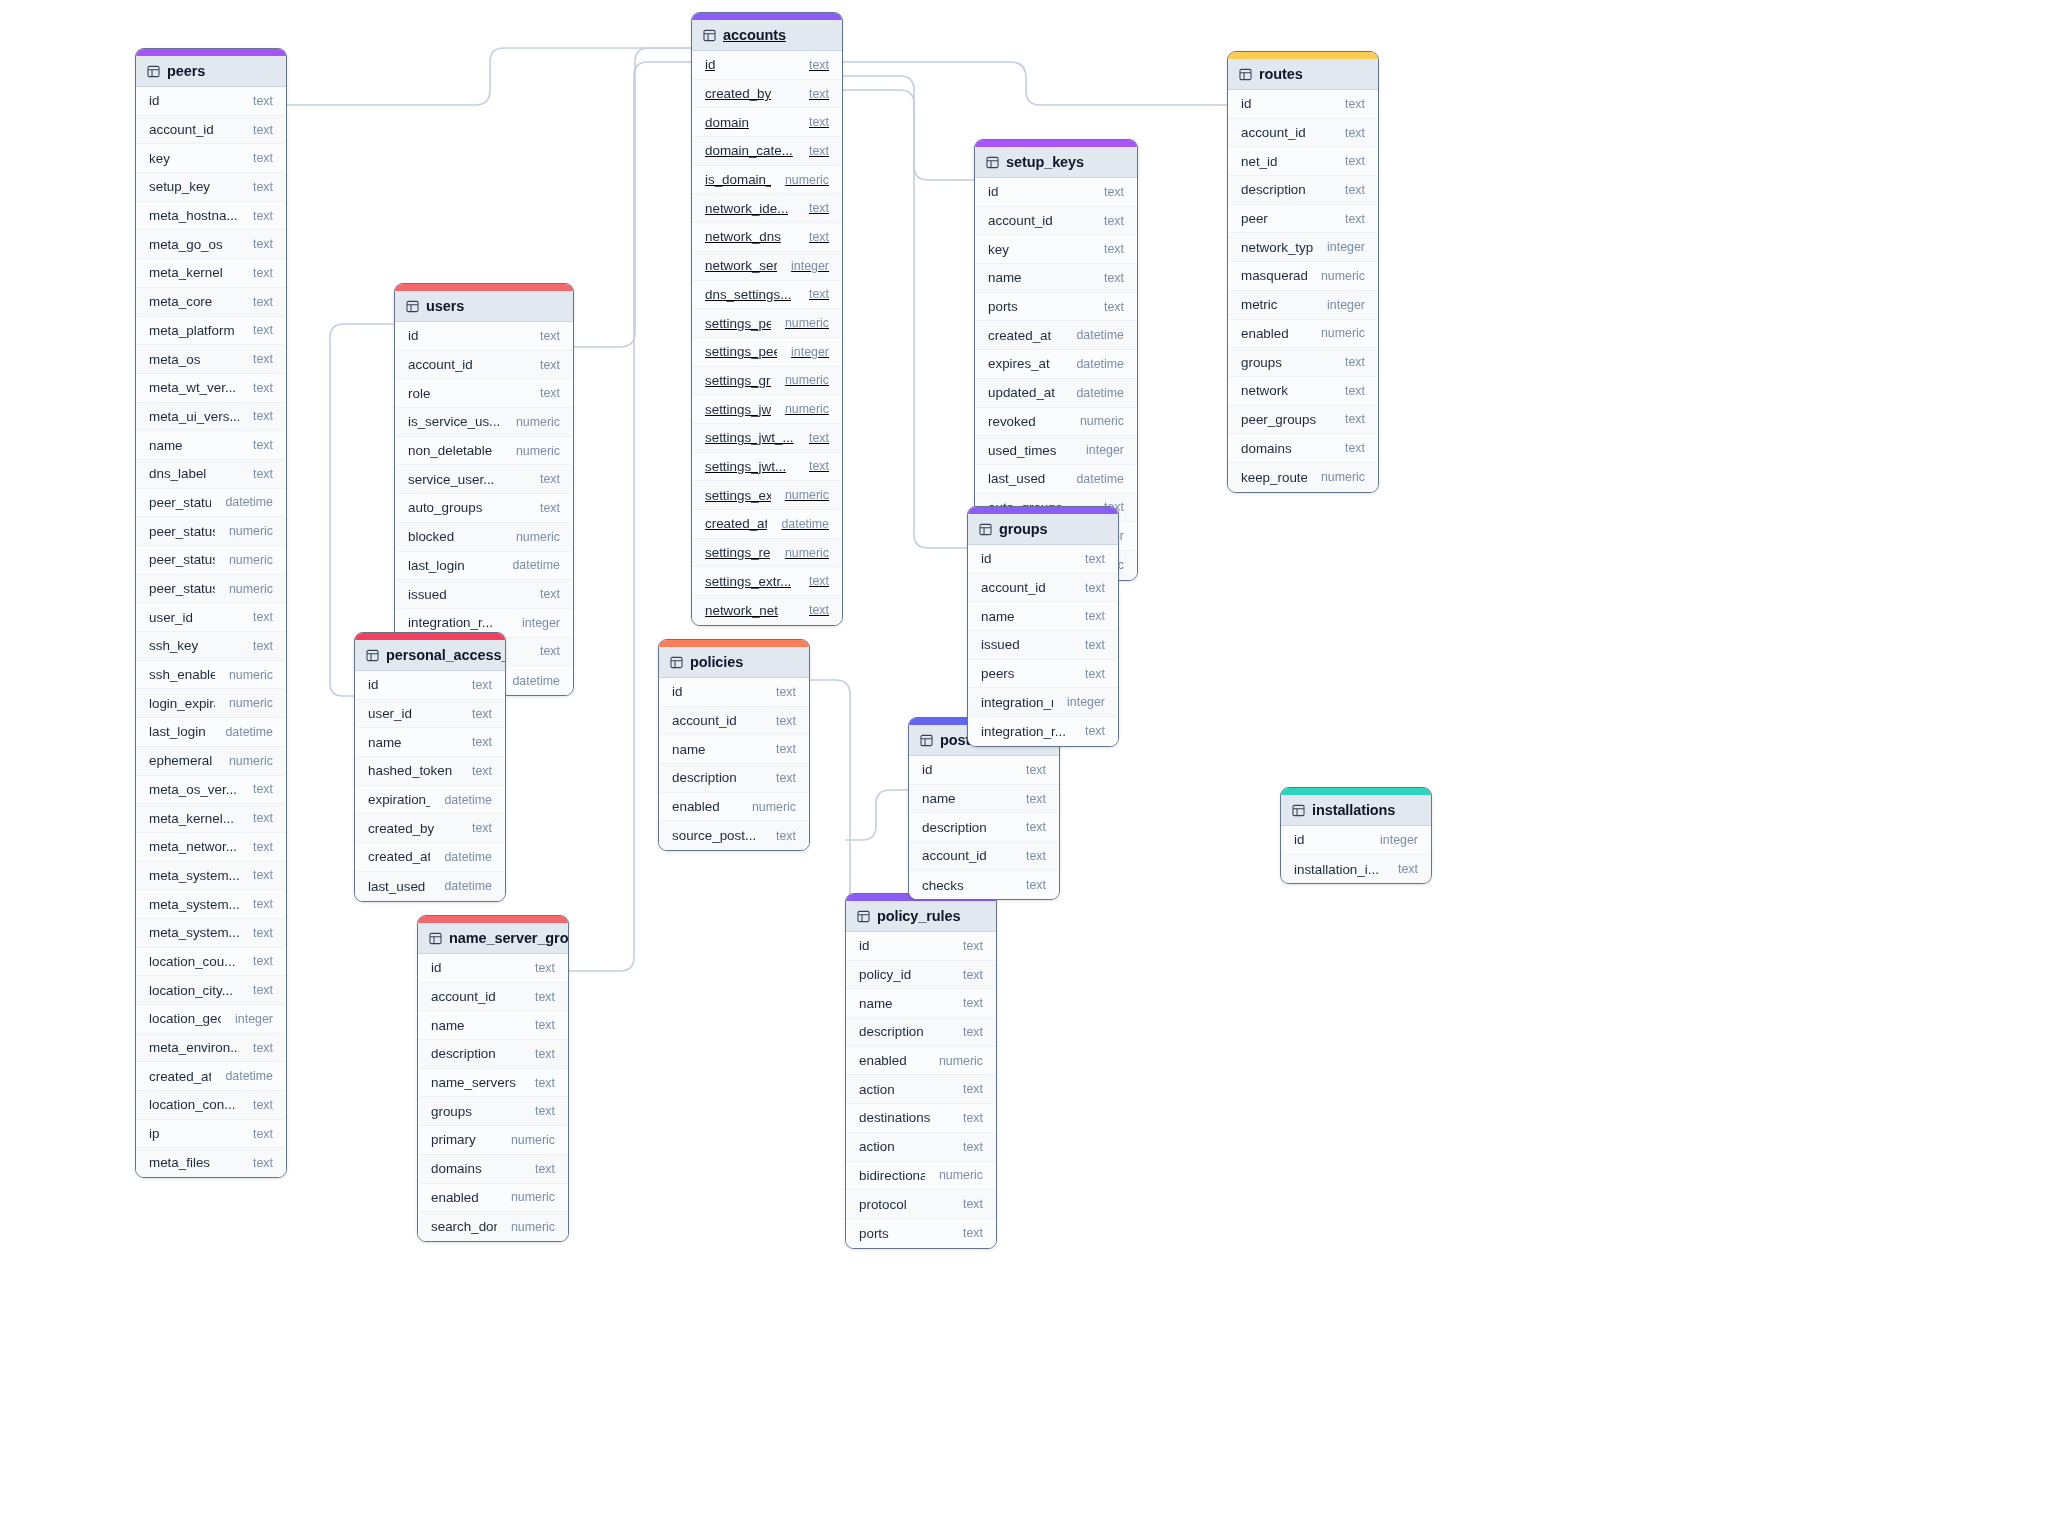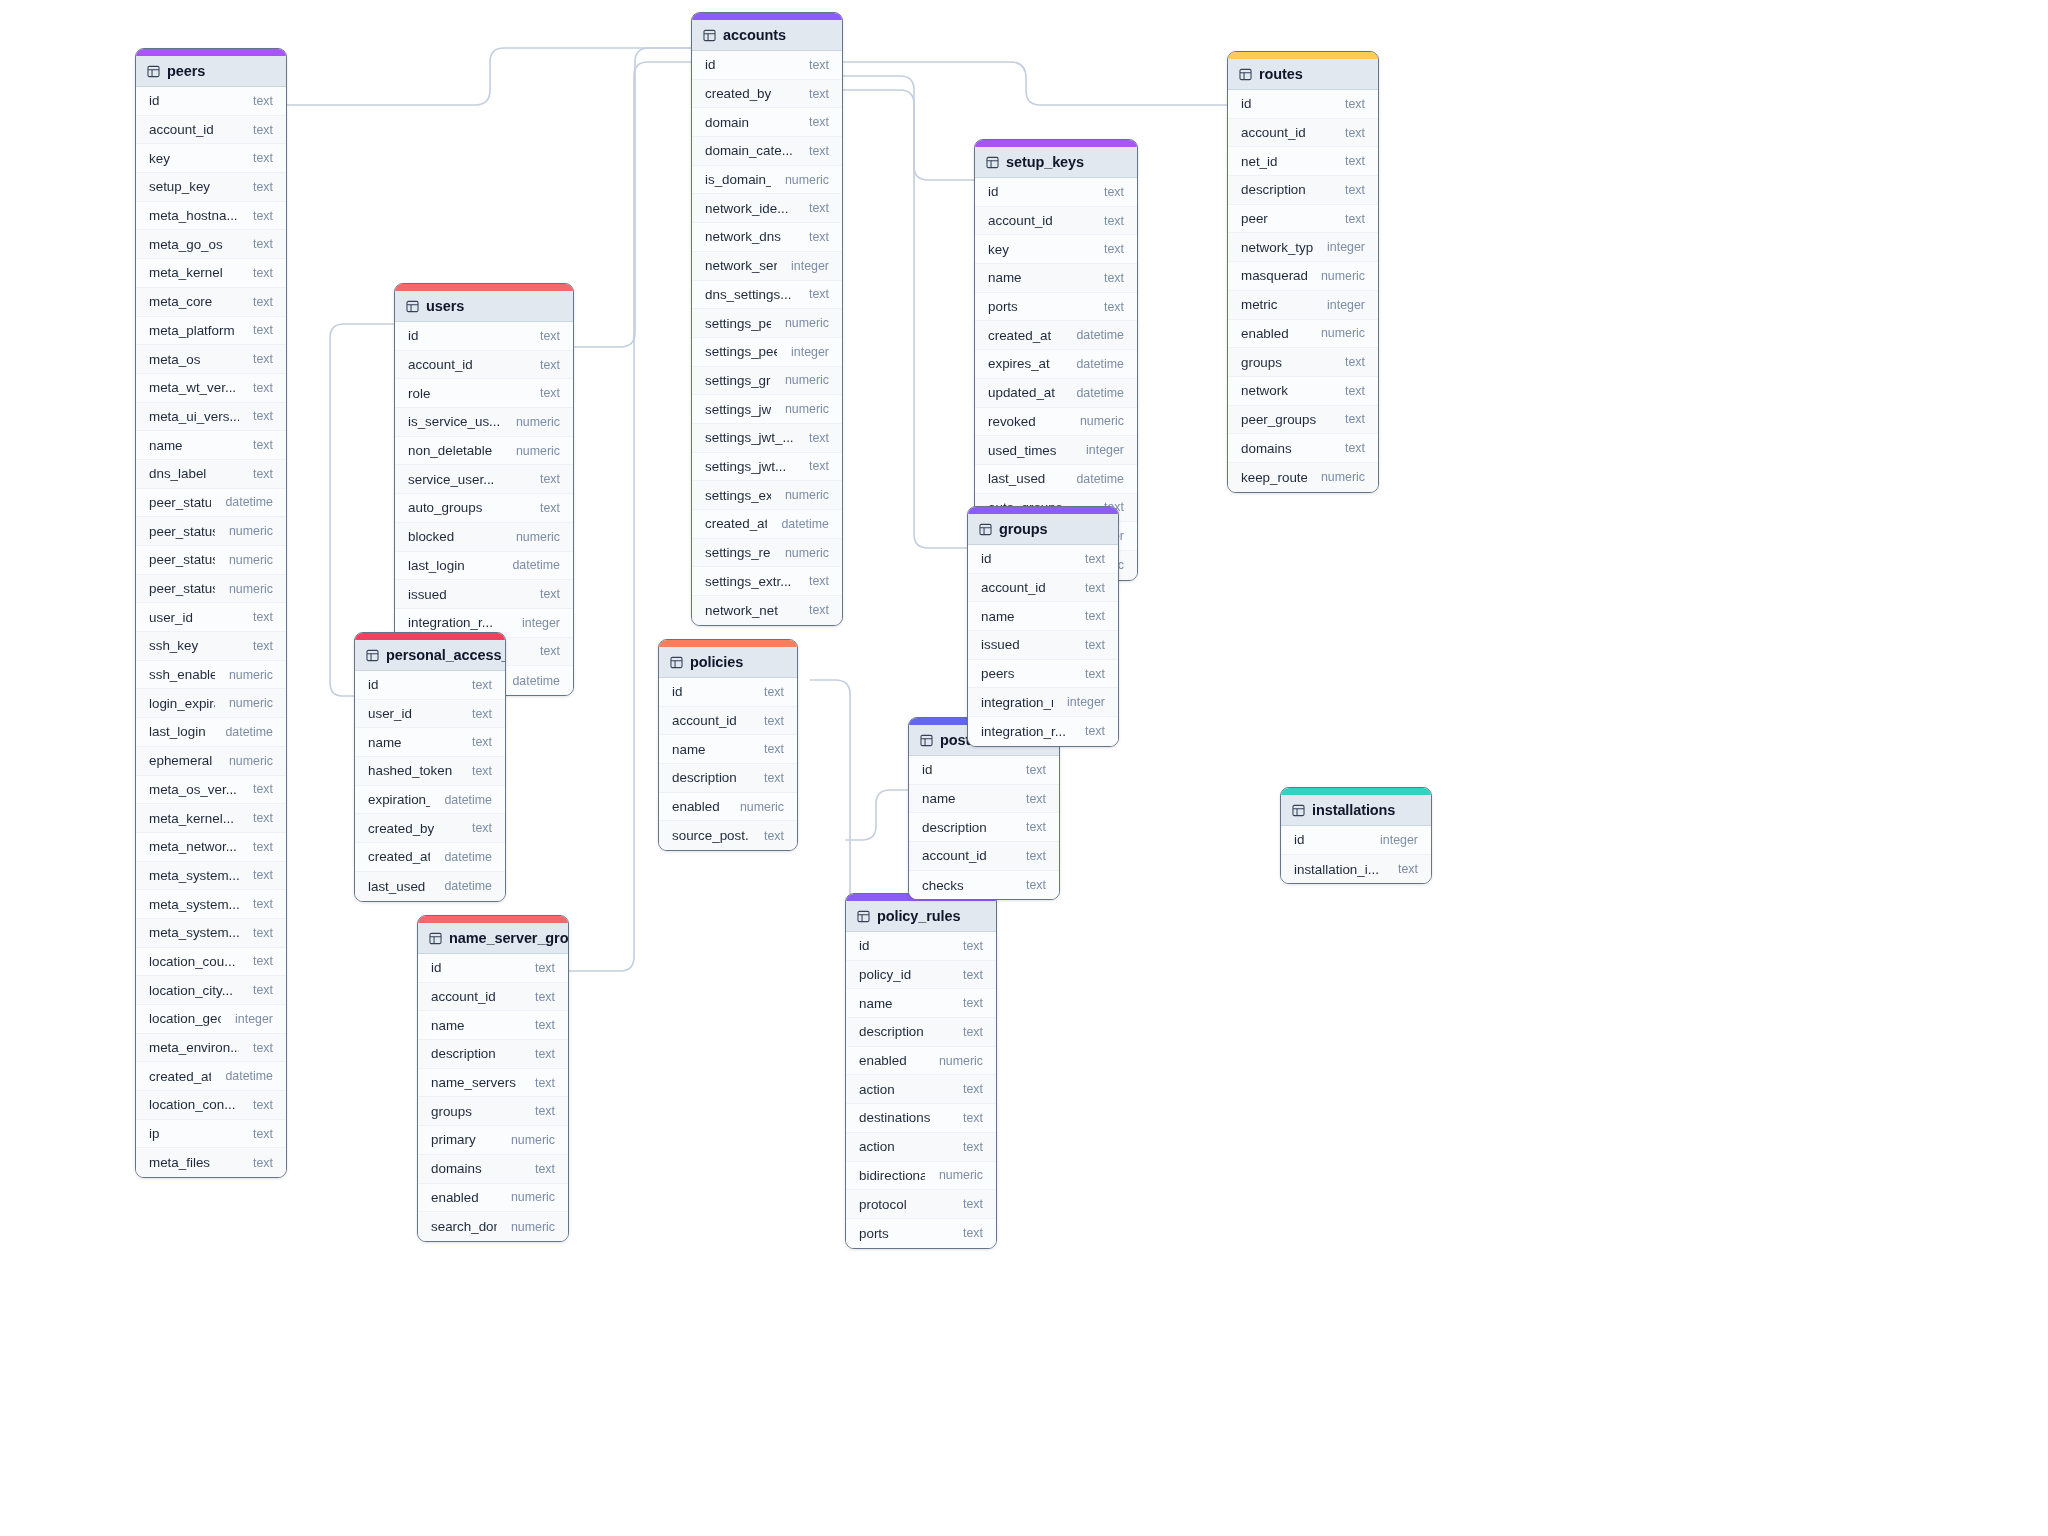--- a/index.html
+++ b/index.html
@@ -420,21 +420,21 @@
         </div>
         <div class="field-row">
           <span class="field-name">enabled</span>
           <span class="field-type">numeric</span>
         </div>
         <div class="field-row">
           <span class="field-name">search_doma...</span>
           <span class="field-type">numeric</span>
         </div>
       </div>
-      <div class="table-node" style="left: 691px; top: 12px; width: 152px;">
+      <div class="table-node" style="left: 691px; top: 12px; width: 152px; text-decoration: underline;">
         <div class="accent-bar" style="background: rgb(139, 92, 246);"></div>
         <div class="table-header">
           <svg class="tbl-icon" viewBox="0 0 16 16">
             <rect x="1.2" y="1.7" width="13.6" height="12.6" rx="1.6" fill="none" stroke="#334155" stroke-width="1.3"></rect>
             <path d="M1.2 5.9 H14.8" stroke="#334155" stroke-width="1.3" fill="none"></path>
             <path d="M6.2 5.9 V14.3" stroke="#334155" stroke-width="1.3" fill="none"></path>
           </svg>
           <span class="table-title">accounts</span>
         </div>
         <div class="field-row">
@@ -511,21 +511,21 @@
         </div>
         <div class="field-row">
           <span class="field-name">settings_extr...</span>
           <span class="field-type">text</span>
         </div>
         <div class="field-row">
           <span class="field-name">network_net</span>
           <span class="field-type">text</span>
         </div>
       </div>
-      <div class="table-node" style="left: 658px; top: 639px; width: 140px;">
+      <div class="table-node" style="left: 658px; top: 639px; width: 152px;">
         <div class="accent-bar" style="background: rgb(249, 127, 92);"></div>
         <div class="table-header">
           <svg class="tbl-icon" viewBox="0 0 16 16">
             <rect x="1.2" y="1.7" width="13.6" height="12.6" rx="1.6" fill="none" stroke="#334155" stroke-width="1.3"></rect>
             <path d="M1.2 5.9 H14.8" stroke="#334155" stroke-width="1.3" fill="none"></path>
             <path d="M6.2 5.9 V14.3" stroke="#334155" stroke-width="1.3" fill="none"></path>
           </svg>
           <span class="table-title">policies</span>
         </div>
         <div class="field-row">

